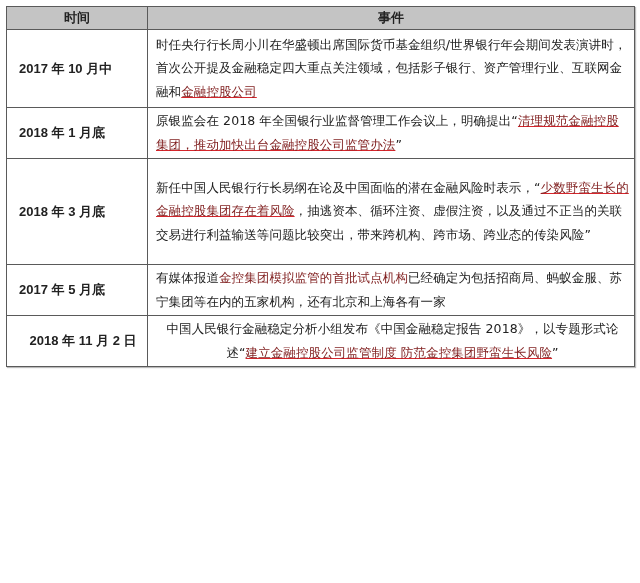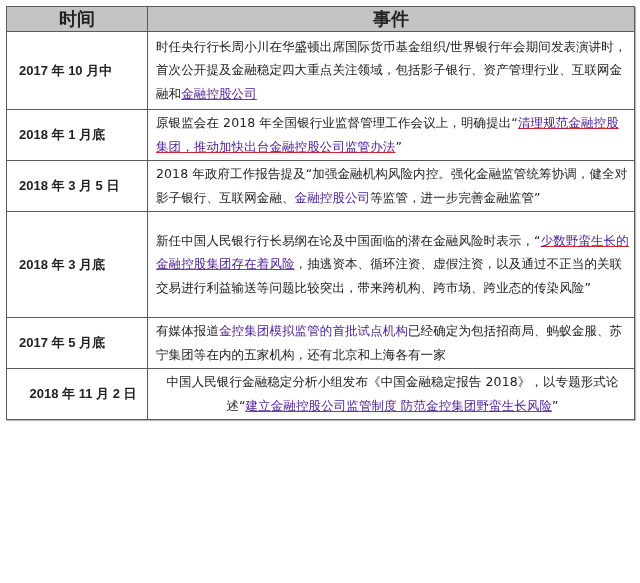--- a/index.html
+++ b/index.html
@@ -5,27 +5,27 @@
   html, body { margin:0; padding:0; background:#ffffff; }
   body { width:640px; height:583px; overflow:hidden; font-family:"DejaVu Sans", sans-serif; color:#222; }
   table {
     position:absolute; left:6px; top:6px;
     width:629px; border-collapse:collapse;
     table-layout:fixed;
     box-shadow: 1px 1px 1px #bbb;
   }
   th, td { border:1px solid #5a5a5a; padding:0; }
   th {
-    background:#c4c4c4; height:22px; font-size:18px; font-weight:bold; color:#222;
+    background:#c4c4c4; height:22px; font-size:13px; font-weight:bold; color:#222;
     text-align:center;
   }
   col.c1 { width:141px; }
   td.date { font-family:"Liberation Sans", sans-serif; font-weight:bold; font-size:13px; padding-left:12px; white-space:nowrap;margin-left:24px; }
   td.event { font-size:12.5px; line-height:23.5px; padding:1px 5px 2px 8px; letter-spacing:0.1px; }
-  .hl { color:#4c1d95; }
+  .hl { color:#7f1d1d; }
   .hl.ul { text-decoration:underline; text-decoration-color:#d7262c; }
 </style>
 </head>
 <body>
 
 <table>
   <colgroup>
       <col class="c1">
       <col class="c2">
     </colgroup>
@@ -37,24 +37,20 @@
   </thead>
   <tbody id="tbody">
       <tr style="height: 78px;">
         <td class="date">2017 年 10 月中</td>
         <td class="event"><span>时任央行行长周小川在华盛顿出席国际货币基金组织/世界银行年会期间发表演讲时，首次公开提及金融稳定四大重点关注领域，包括影子银行、资产管理行业、互联网金融和</span><span class="hl ul">金融控股公司</span></td>
       </tr>
       <tr style="height: 43px;">
         <td class="date">2018 年 1 月底</td>
         <td class="event"><span>原银监会在 2018 年全国银行业监督管理工作会议上，明确提出“</span><span class="hl ul">清理规范金融控股集团，推动加快出台金融控股公司监管办法</span><span>”</span></td>
       </tr>
-      <tr style="height: 44px;">
-        <td class="date">2018 年 3 月 5 日</td>
-        <td class="event"><span>2018 年政府工作报告提及“加强金融机构风险内控。强化金融监管统筹协调，健全对影子银行、互联网金融、</span><span class="hl">金融控股公司</span><span>等监管，进一步完善金融监管”</span></td>
-      </tr>
       <tr style="height: 106px;">
         <td class="date">2018 年 3 月底</td>
         <td class="event"><span>新任中国人民银行行长易纲在论及中国面临的潜在金融风险时表示，“</span><span class="hl ul">少数野蛮生长的金融控股集团存在着风险</span><span>，抽逃资本、循环注资、虚假注资，以及通过不正当的关联交易进行利益输送等问题比较突出，带来跨机构、跨市场、跨业态的传染风险”</span></td>
       </tr>
       <tr style="height: 44px;">
         <td class="date">2017 年 5 月底</td>
         <td class="event"><span>有媒体报道</span><span class="hl">金控集团模拟监管的首批试点机构</span><span>已经确定为包括招商局、蚂蚁金服、苏宁集团等在内的五家机构，还有北京和上海各有一家</span></td>
       </tr>
       <tr style="height: 47px; text-align: center;">
         <td class="date">2018 年 11 月 2 日</td>

